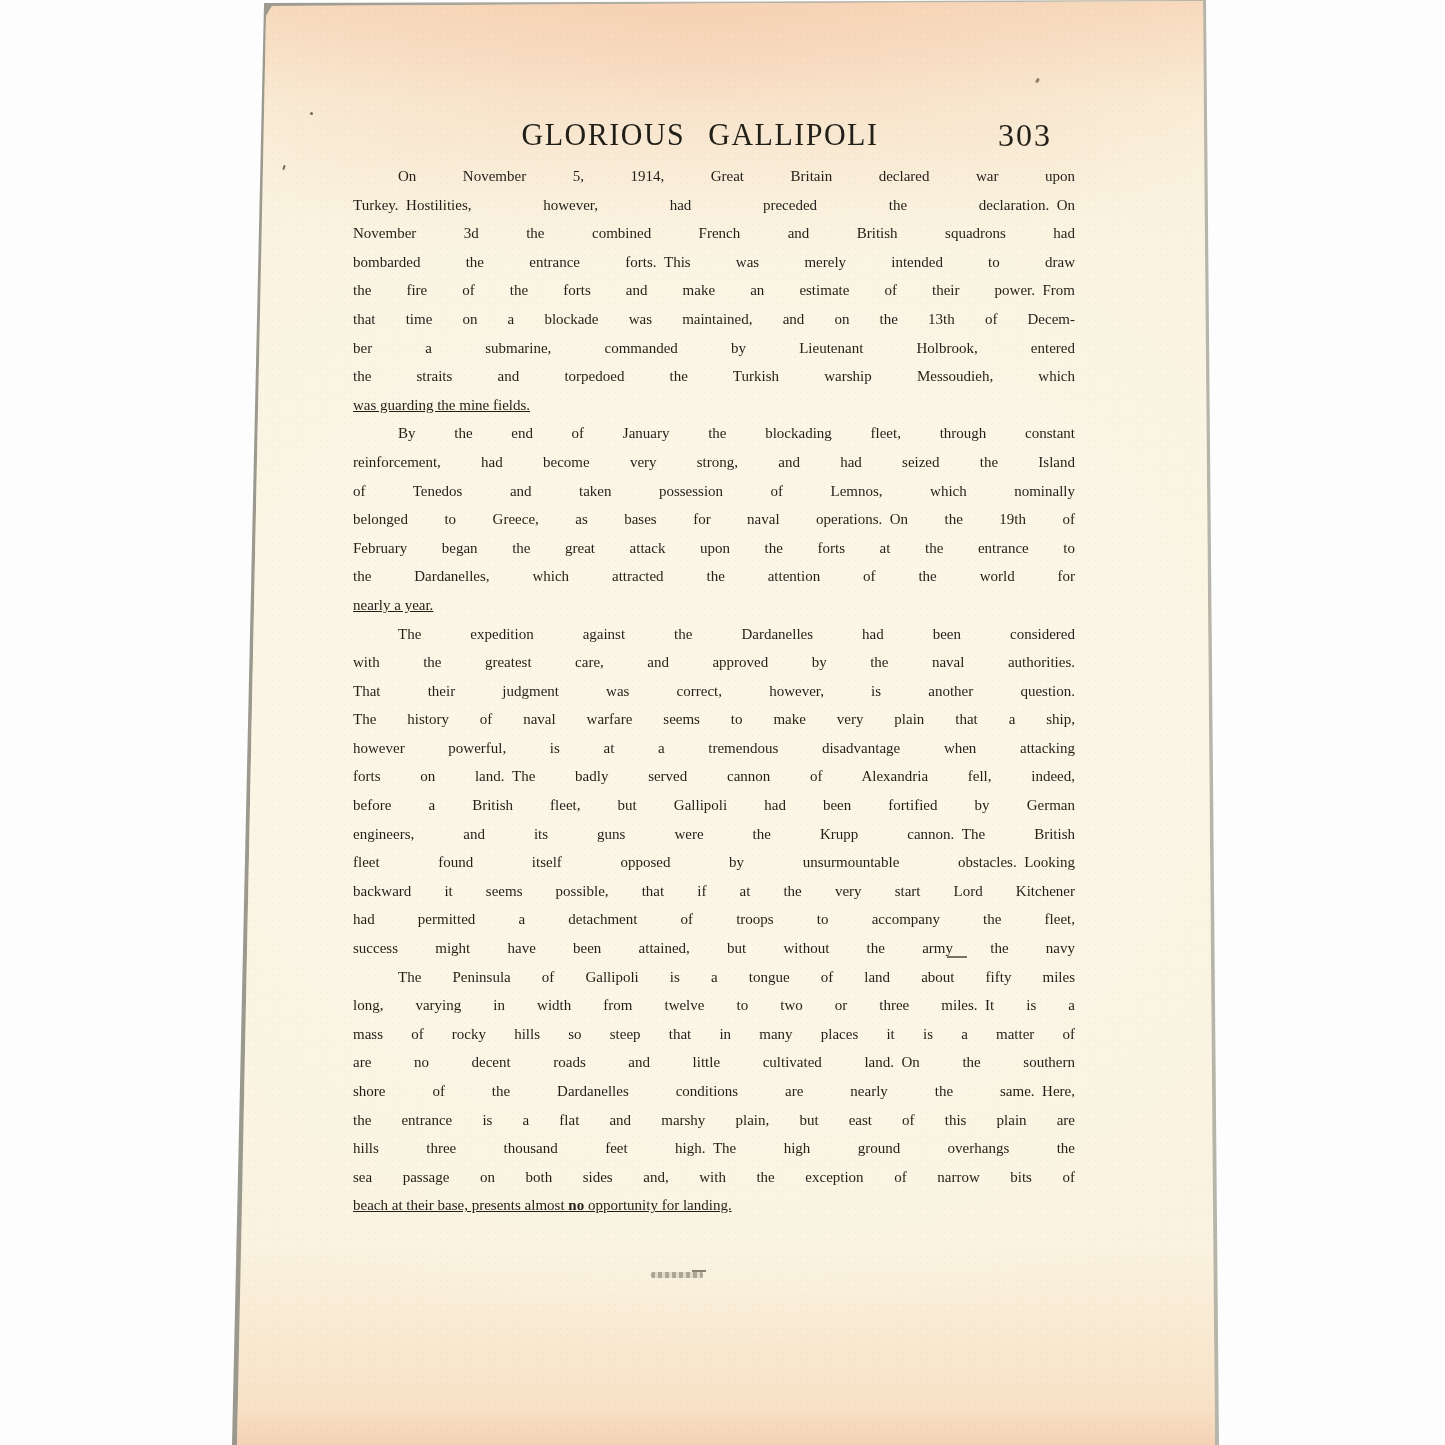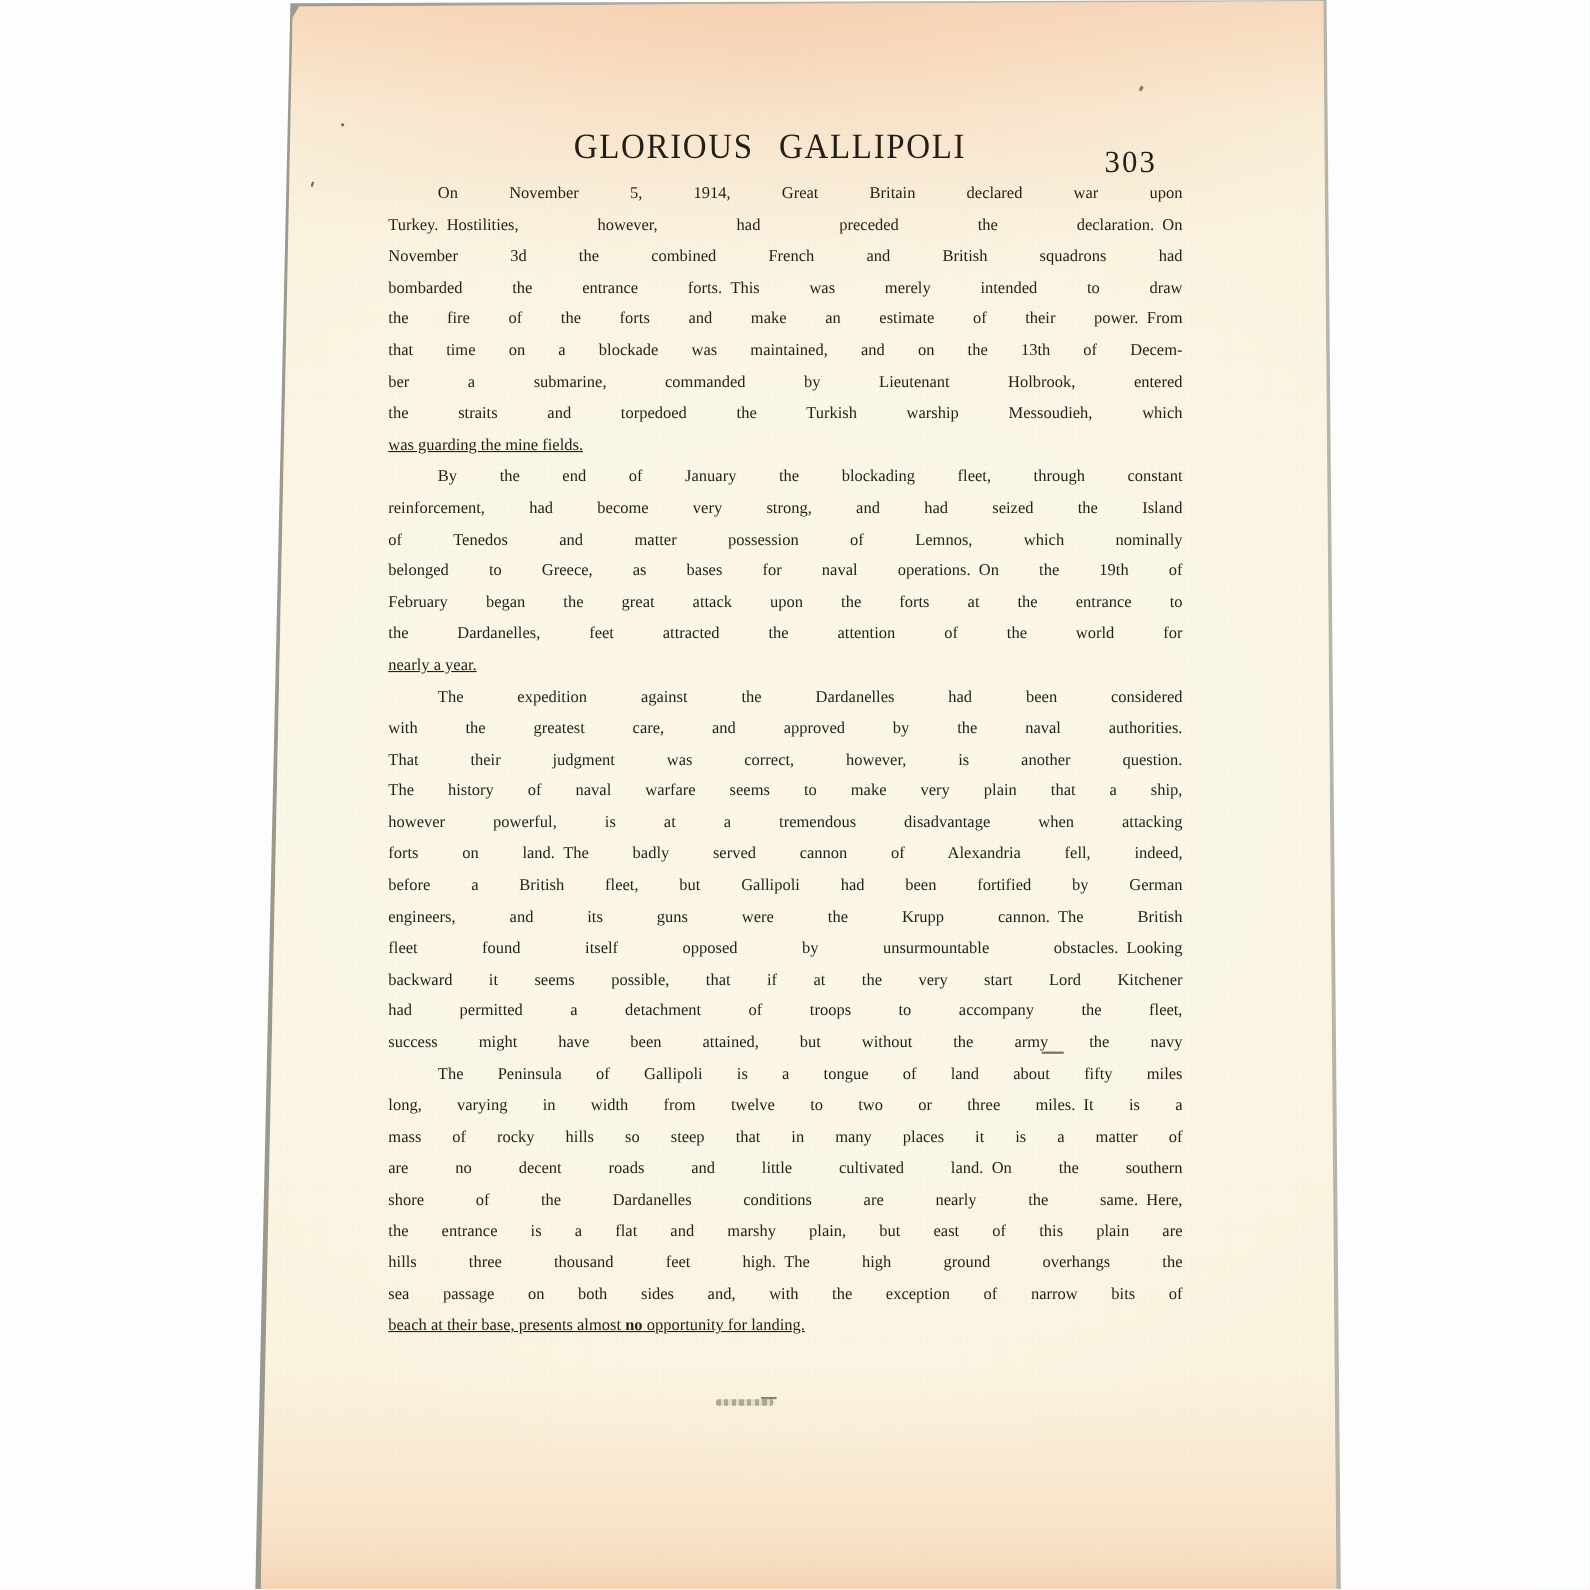--- a/index.html
+++ b/index.html
@@ -35,22 +35,22 @@
     position:absolute;left:339px;top:117px;width:722px;height:36px;
     color:#221f18;
   }
   .title{
     position:absolute;left:50%;transform:translateX(-50%) scaleY(1.08);
     transform-origin:50% 80%;
     font-size:30px;line-height:36px;letter-spacing:1.5px;word-spacing:14px;
     white-space:nowrap;
   }
   .pagenum{
-    position:absolute;right:9px;top:13px;
-    font-size:28px;line-height:36px;letter-spacing:2px;
+    position:absolute;right:9px;top:0;
+    font-size:32px;line-height:36px;letter-spacing:2px;
   }
   .body{
     position:absolute;left:353px;top:162px;width:722px;
     color:#221f18;font-size:15px;line-height:28.6px;
   }
   .line{
     text-align:justify;
     text-align-last:justify;
   }
   .line.first{padding-left:45px;}
@@ -93,24 +93,24 @@
         <div class="line">Turkey. Hostilities, however, had preceded the declaration. On</div>
         <div class="line">November 3d the combined French and British squadrons had</div>
         <div class="line">bombarded the entrance forts. This was merely intended to draw</div>
         <div class="line">the fire of the forts and make an estimate of their power. From</div>
         <div class="line">that time on a blockade was maintained, and on the 13th of Decem-</div>
         <div class="line">ber a submarine, commanded by Lieutenant Holbrook, entered</div>
         <div class="line">the straits and torpedoed the Turkish warship Messoudieh, which</div>
         <div class="line last">was guarding the mine fields.</div>
         <div class="line first">By the end of January the blockading fleet, through constant</div>
         <div class="line">reinforcement, had become very strong, and had seized the Island</div>
-        <div class="line">of Tenedos and matter possession of Lemnos, which nominally</div>
+        <div class="line">of Tenedos and taken possession of Lemnos, which nominally</div>
         <div class="line">belonged to Greece, as bases for naval operations. On the 19th of</div>
         <div class="line">February began the great attack upon the forts at the entrance to</div>
-        <div class="line">the Dardanelles, feet attracted the attention of the world for</div>
+        <div class="line">the Dardanelles, which attracted the attention of the world for</div>
         <div class="line last">nearly a year.</div>
         <div class="line first">The expedition against the Dardanelles had been considered</div>
         <div class="line">with the greatest care, and approved by the naval authorities.</div>
         <div class="line">That their judgment was correct, however, is another question.</div>
         <div class="line">The history of naval warfare seems to make very plain that a ship,</div>
         <div class="line">however powerful, is at a tremendous disadvantage when attacking</div>
         <div class="line">forts on land. The badly served cannon of Alexandria fell, indeed,</div>
         <div class="line">before a British fleet, but Gallipoli had been fortified by German</div>
         <div class="line">engineers, and its guns were the Krupp cannon. The British</div>
         <div class="line">fleet found itself opposed by unsurmountable obstacles. Looking</div>

